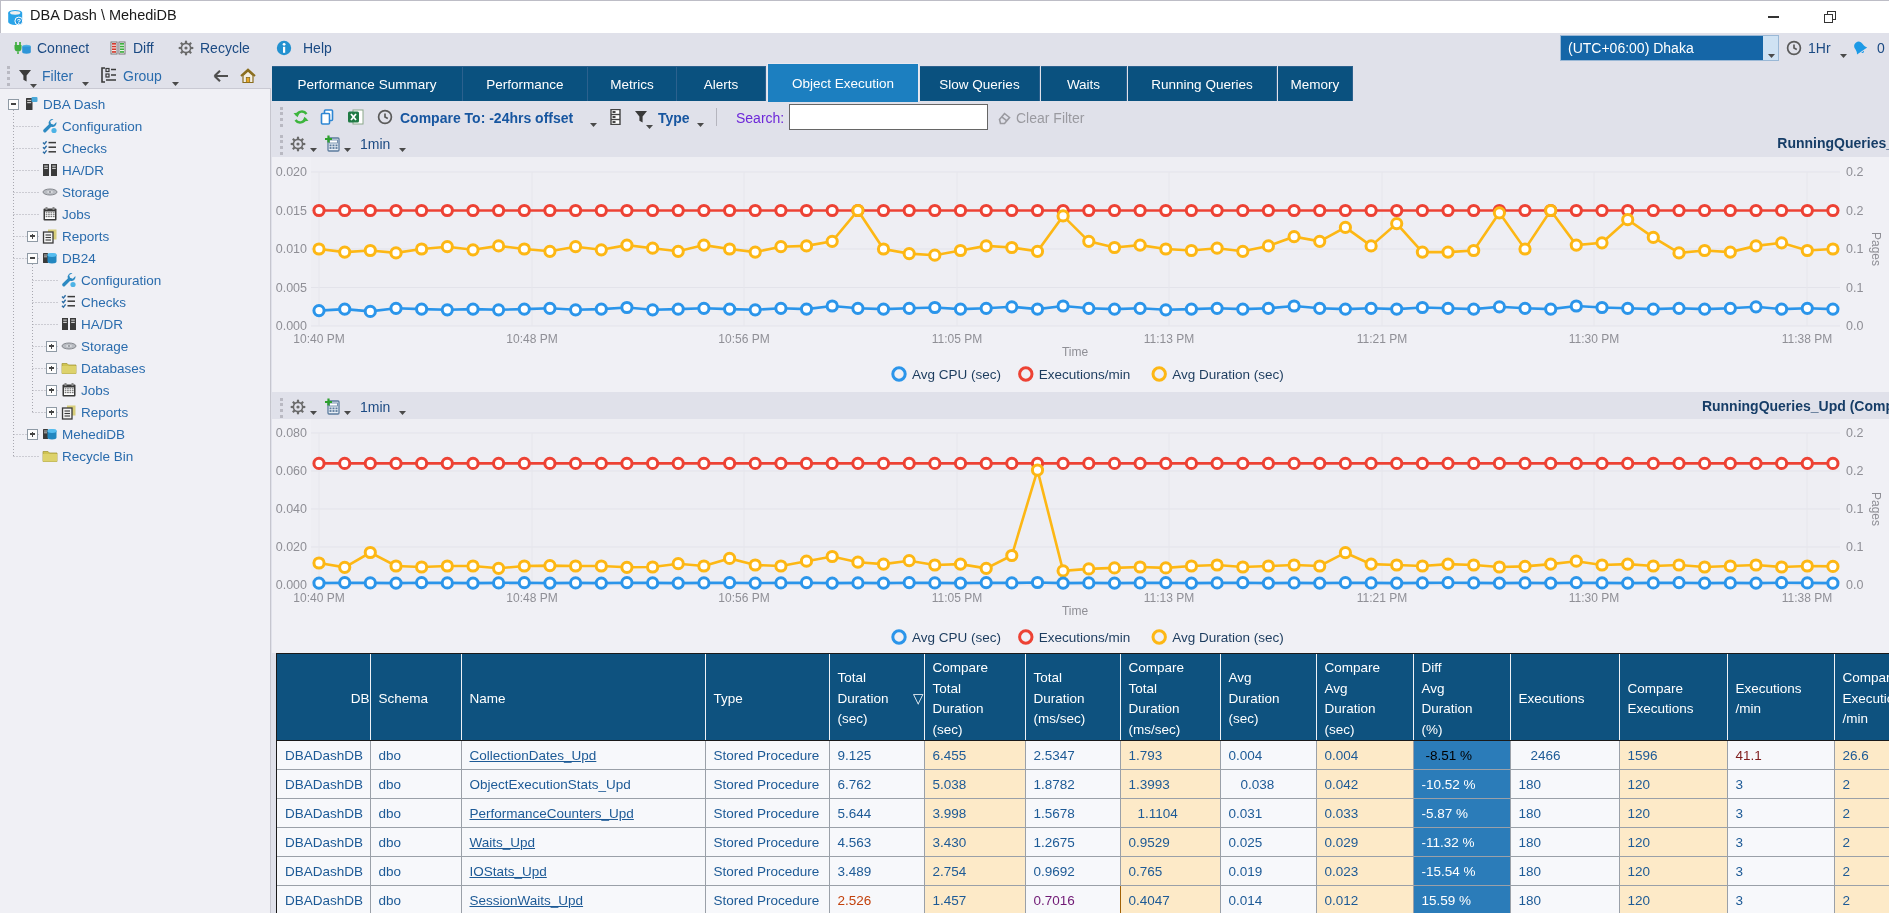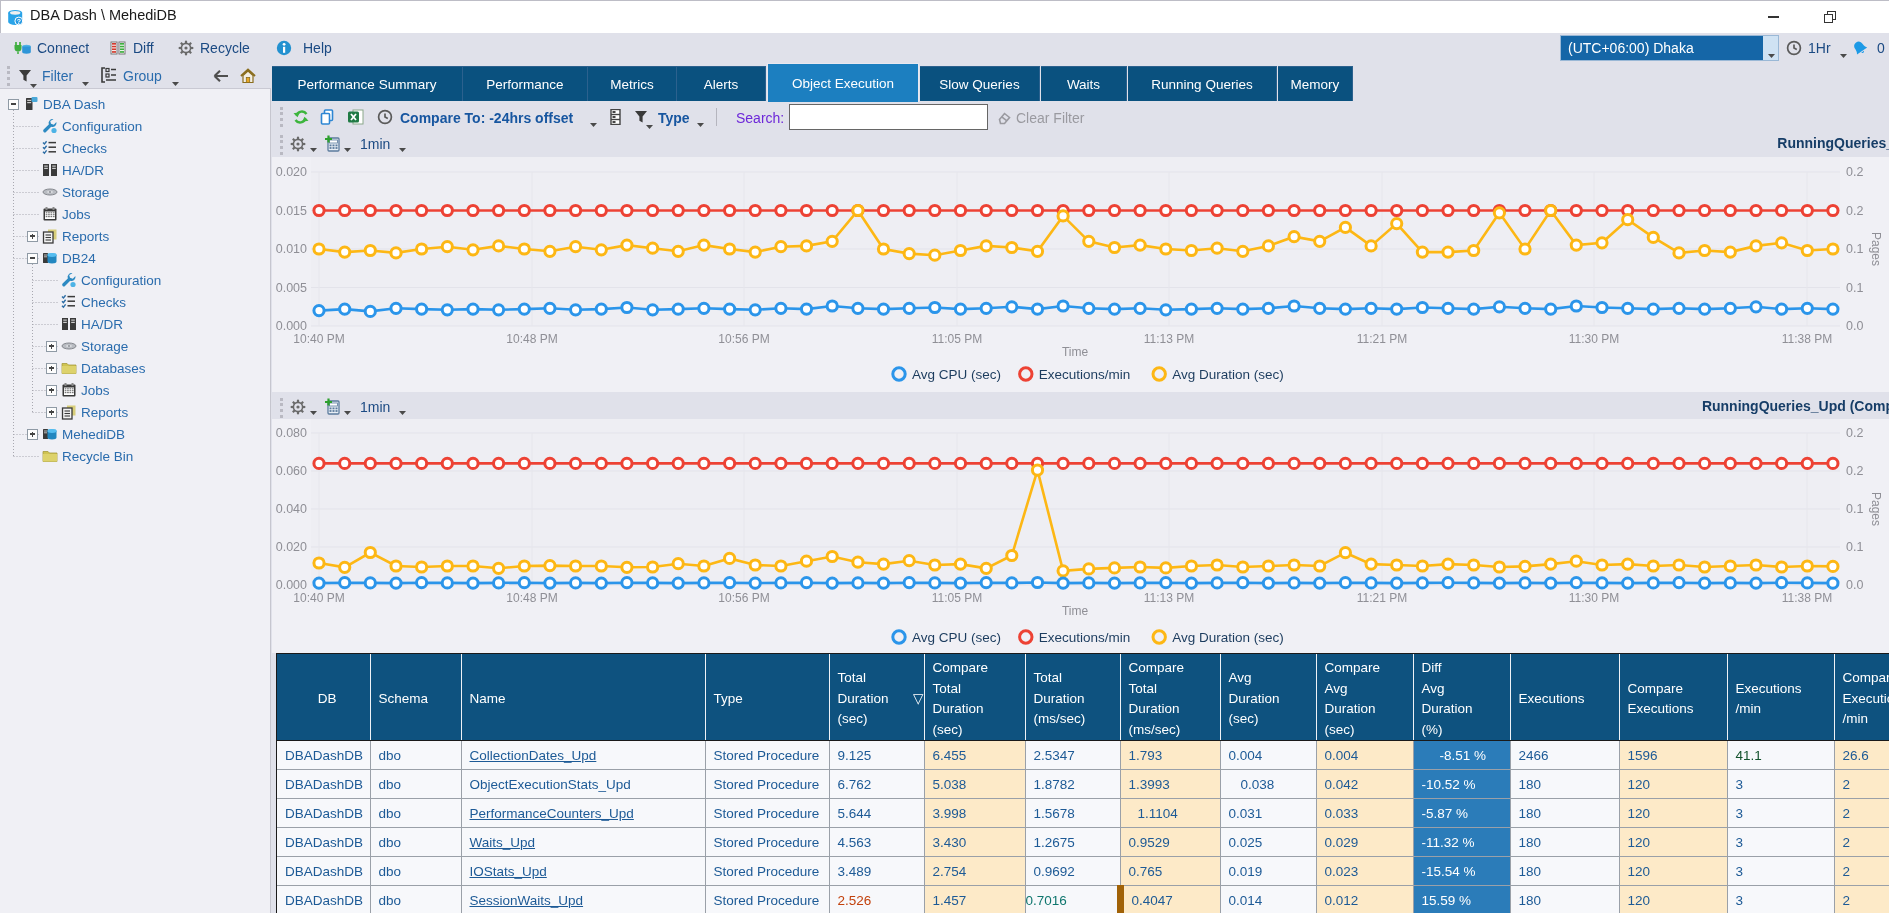--- a/index.html
+++ b/index.html
@@ -991,21 +991,21 @@
         <col style="width:96px">
         <col style="width:97px">
         <col style="width:97px">
         <col style="width:109px">
         <col style="width:108px">
         <col style="width:107px">
         <col style="width:120px">
       </colgroup>
       <tbody>
         <tr style="height:86px">
-          <th style="background:#0e527f;color:#fff;font-weight:normal;text-align:center;padding-left:8px;padding-top:4px;line-height:20.5px;border-right:1px solid #eef2f6;border-bottom:1.5px solid #1a1a1a;vertical-align:middle">DB</th>
+          <th style="background:#0e527f;color:#fff;font-weight:normal;text-align:right;padding-left:8px;padding-top:4px;line-height:20.5px;border-right:1px solid #eef2f6;border-bottom:1.5px solid #1a1a1a;vertical-align:middle">DB</th>
           <th style="background:#0e527f;color:#fff;font-weight:normal;text-align:left;padding-left:8px;padding-top:4px;line-height:20.5px;border-right:1px solid #eef2f6;border-bottom:1.5px solid #1a1a1a;vertical-align:middle">Schema</th>
           <th style="background:#0e527f;color:#fff;font-weight:normal;text-align:left;padding-left:8px;padding-top:4px;line-height:20.5px;border-right:1px solid #eef2f6;border-bottom:1.5px solid #1a1a1a;vertical-align:middle">Name</th>
           <th style="background:#0e527f;color:#fff;font-weight:normal;text-align:left;padding-left:8px;padding-top:4px;line-height:20.5px;border-right:1px solid #eef2f6;border-bottom:1.5px solid #1a1a1a;vertical-align:middle">Type</th>
           <th style="background:#0e527f;color:#fff;font-weight:normal;text-align:left;padding-left:8px;padding-top:4px;line-height:20.5px;border-right:1px solid #eef2f6;border-bottom:1.5px solid #1a1a1a;vertical-align:middle">Total<br>Duration<span style="float:right">▽</span><br>(sec)</th>
           <th style="background:#0e527f;color:#fff;font-weight:normal;text-align:left;padding-left:8px;padding-top:4px;line-height:20.5px;border-right:1px solid #eef2f6;border-bottom:1.5px solid #1a1a1a;vertical-align:middle">Compare<br>Total<br>Duration<br>(sec)</th>
           <th style="background:#0e527f;color:#fff;font-weight:normal;text-align:left;padding-left:8px;padding-top:4px;line-height:20.5px;border-right:1px solid #eef2f6;border-bottom:1.5px solid #1a1a1a;vertical-align:middle">Total<br>Duration<br>(ms/sec)</th>
           <th style="background:#0e527f;color:#fff;font-weight:normal;text-align:left;padding-left:8px;padding-top:4px;line-height:20.5px;border-right:1px solid #eef2f6;border-bottom:1.5px solid #1a1a1a;vertical-align:middle">Compare<br>Total<br>Duration<br>(ms/sec)</th>
           <th style="background:#0e527f;color:#fff;font-weight:normal;text-align:left;padding-left:8px;padding-top:4px;line-height:20.5px;border-right:1px solid #eef2f6;border-bottom:1.5px solid #1a1a1a;vertical-align:middle">Avg<br>Duration<br>(sec)</th>
           <th style="background:#0e527f;color:#fff;font-weight:normal;text-align:left;padding-left:8px;padding-top:4px;line-height:20.5px;border-right:1px solid #eef2f6;border-bottom:1.5px solid #1a1a1a;vertical-align:middle">Compare<br>Avg<br>Duration<br>(sec)</th>
           <th style="background:#0e527f;color:#fff;font-weight:normal;text-align:left;padding-left:8px;padding-top:4px;line-height:20.5px;border-right:1px solid #eef2f6;border-bottom:1.5px solid #1a1a1a;vertical-align:middle">Diff<br>Avg<br>Duration<br>(%)</th>
@@ -1018,24 +1018,24 @@
           <td style="background:#f7f8fb;color:#1d5a96;padding-left:8px;border-right:1px solid #9aa0a8;border-bottom:1px solid #9aa0a8">DBADashDB</td>
           <td style="background:#f7f8fb;color:#1d5a96;padding-left:8px;border-right:1px solid #9aa0a8;border-bottom:1px solid #9aa0a8">dbo</td>
           <td style="background:#f7f8fb;color:#1d5a96;padding-left:8px;border-right:1px solid #9aa0a8;border-bottom:1px solid #9aa0a8"><span style="text-decoration:underline">CollectionDates_Upd</span></td>
           <td style="background:#f7f8fb;color:#1d5a96;padding-left:8px;border-right:1px solid #9aa0a8;border-bottom:1px solid #9aa0a8">Stored Procedure</td>
           <td style="background:#f7f8fb;color:#1d5a96;padding-left:8px;border-right:1px solid #9aa0a8;border-bottom:1px solid #9aa0a8">9.125</td>
           <td style="background:#fdeac8;color:#1d5a96;padding-left:8px;border-right:1px solid #9aa0a8;border-bottom:1px solid #9aa0a8">6.455</td>
           <td style="background:#f7f8fb;color:#1d5a96;padding-left:8px;border-right:1px solid #9aa0a8;border-bottom:1px solid #9aa0a8">2.5347</td>
           <td style="background:#fdeac8;color:#1d5a96;padding-left:8px;border-right:1px solid #9aa0a8;border-bottom:1px solid #9aa0a8">1.793</td>
           <td style="background:#f7f8fb;color:#1d5a96;padding-left:8px;border-right:1px solid #9aa0a8;border-bottom:1px solid #9aa0a8">0.004</td>
           <td style="background:#fdeac8;color:#1d5a96;padding-left:8px;border-right:1px solid #9aa0a8;border-bottom:1px solid #9aa0a8">0.004</td>
-          <td style="background:#2b7cb9;color:#ffffff;padding-left:26px;border-right:1px solid #9aa0a8;border-bottom:1px solid #9aa0a8">-8.51 %</td>
-          <td style="background:#f7f8fb;color:#1d5a96;padding-left:8px;border-right:1px solid #9aa0a8;border-bottom:1px solid #9aa0a8">2466</td>
+          <td style="background:#2b7cb9;color:#000000;padding-left:12px;border-right:1px solid #9aa0a8;border-bottom:1px solid #9aa0a8">-8.51 %</td>
+          <td style="background:#f7f8fb;color:#1d5a96;padding-left:20px;border-right:1px solid #9aa0a8;border-bottom:1px solid #9aa0a8">2466</td>
           <td style="background:#fdeac8;color:#1d5a96;padding-left:8px;border-right:1px solid #9aa0a8;border-bottom:1px solid #9aa0a8">1596</td>
-          <td style="background:#f7f8fb;color:#14532d;padding-left:8px;border-right:1px solid #9aa0a8;border-bottom:1px solid #9aa0a8">41.1</td>
+          <td style="background:#f7f8fb;color:#7f1d1d;padding-left:8px;border-right:1px solid #9aa0a8;border-bottom:1px solid #9aa0a8">41.1</td>
           <td style="background:#fdeac8;color:#1d5a96;padding-left:8px;border-right:1px solid #9aa0a8;border-bottom:1px solid #9aa0a8">26.6</td>
         </tr>
         <tr style="height:29px">
           <td style="background:#f7f8fb;color:#1d5a96;padding-left:8px;border-right:1px solid #9aa0a8;border-bottom:1px solid #9aa0a8">DBADashDB</td>
           <td style="background:#f7f8fb;color:#1d5a96;padding-left:8px;border-right:1px solid #9aa0a8;border-bottom:1px solid #9aa0a8">dbo</td>
           <td style="background:#f7f8fb;color:#1d5a96;padding-left:8px;border-right:1px solid #9aa0a8;border-bottom:1px solid #9aa0a8"><span style="">ObjectExecutionStats_Upd</span></td>
           <td style="background:#f7f8fb;color:#1d5a96;padding-left:8px;border-right:1px solid #9aa0a8;border-bottom:1px solid #9aa0a8">Stored Procedure</td>
           <td style="background:#f7f8fb;color:#1d5a96;padding-left:8px;border-right:1px solid #9aa0a8;border-bottom:1px solid #9aa0a8">6.762</td>
           <td style="background:#fdeac8;color:#1d5a96;padding-left:8px;border-right:1px solid #9aa0a8;border-bottom:1px solid #9aa0a8">5.038</td>
           <td style="background:#f7f8fb;color:#1d5a96;padding-left:8px;border-right:1px solid #9aa0a8;border-bottom:1px solid #9aa0a8">1.8782</td>
@@ -1099,21 +1099,21 @@
           <td style="background:#f7f8fb;color:#1d5a96;padding-left:8px;border-right:1px solid #9aa0a8;border-bottom:1px solid #9aa0a8">3</td>
           <td style="background:#fdeac8;color:#1d5a96;padding-left:8px;border-right:1px solid #9aa0a8;border-bottom:1px solid #9aa0a8">2</td>
         </tr>
         <tr style="height:29px">
           <td style="background:#f7f8fb;color:#1d5a96;padding-left:8px;border-right:1px solid #9aa0a8;border-bottom:1px solid #9aa0a8">DBADashDB</td>
           <td style="background:#f7f8fb;color:#1d5a96;padding-left:8px;border-right:1px solid #9aa0a8;border-bottom:1px solid #9aa0a8">dbo</td>
           <td style="background:#f7f8fb;color:#1d5a96;padding-left:8px;border-right:1px solid #9aa0a8;border-bottom:1px solid #9aa0a8"><span style="text-decoration:underline">SessionWaits_Upd</span></td>
           <td style="background:#f7f8fb;color:#1d5a96;padding-left:8px;border-right:1px solid #9aa0a8;border-bottom:1px solid #9aa0a8">Stored Procedure</td>
           <td style="background:#f7f8fb;color:#c2410c;padding-left:8px;border-right:1px solid #9aa0a8;border-bottom:1px solid #9aa0a8">2.526</td>
           <td style="background:#fdeac8;color:#1d5a96;padding-left:8px;border-right:1px solid #9aa0a8;border-bottom:1px solid #9aa0a8">1.457</td>
-          <td style="background:#f7f8fb;color:#0f766e;padding-left:0;border-right:7px solid #a16207;border-bottom:1px solid #9aa0a8">0.7016</td>
+          <td style="background:#f7f8fb;color:#701a75;padding-left:8px;border-right:1px solid #a16207;border-bottom:1px solid #9aa0a8">0.7016</td>
           <td style="background:#fdeac8;color:#1d5a96;padding-left:8px;border-right:1px solid #9aa0a8;border-bottom:1px solid #9aa0a8">0.4047</td>
           <td style="background:#f7f8fb;color:#1d5a96;padding-left:8px;border-right:1px solid #9aa0a8;border-bottom:1px solid #9aa0a8">0.014</td>
           <td style="background:#fdeac8;color:#1d5a96;padding-left:8px;border-right:1px solid #9aa0a8;border-bottom:1px solid #9aa0a8">0.012</td>
           <td style="background:#2b7cb9;color:#fff;padding-left:8px;border-right:1px solid #9aa0a8;border-bottom:1px solid #9aa0a8">15.59 %</td>
           <td style="background:#f7f8fb;color:#1d5a96;padding-left:8px;border-right:1px solid #9aa0a8;border-bottom:1px solid #9aa0a8">180</td>
           <td style="background:#fdeac8;color:#1d5a96;padding-left:8px;border-right:1px solid #9aa0a8;border-bottom:1px solid #9aa0a8">120</td>
           <td style="background:#f7f8fb;color:#1d5a96;padding-left:8px;border-right:1px solid #9aa0a8;border-bottom:1px solid #9aa0a8">3</td>
           <td style="background:#fdeac8;color:#1d5a96;padding-left:8px;border-right:1px solid #9aa0a8;border-bottom:1px solid #9aa0a8">2</td>
         </tr>
       </tbody>

